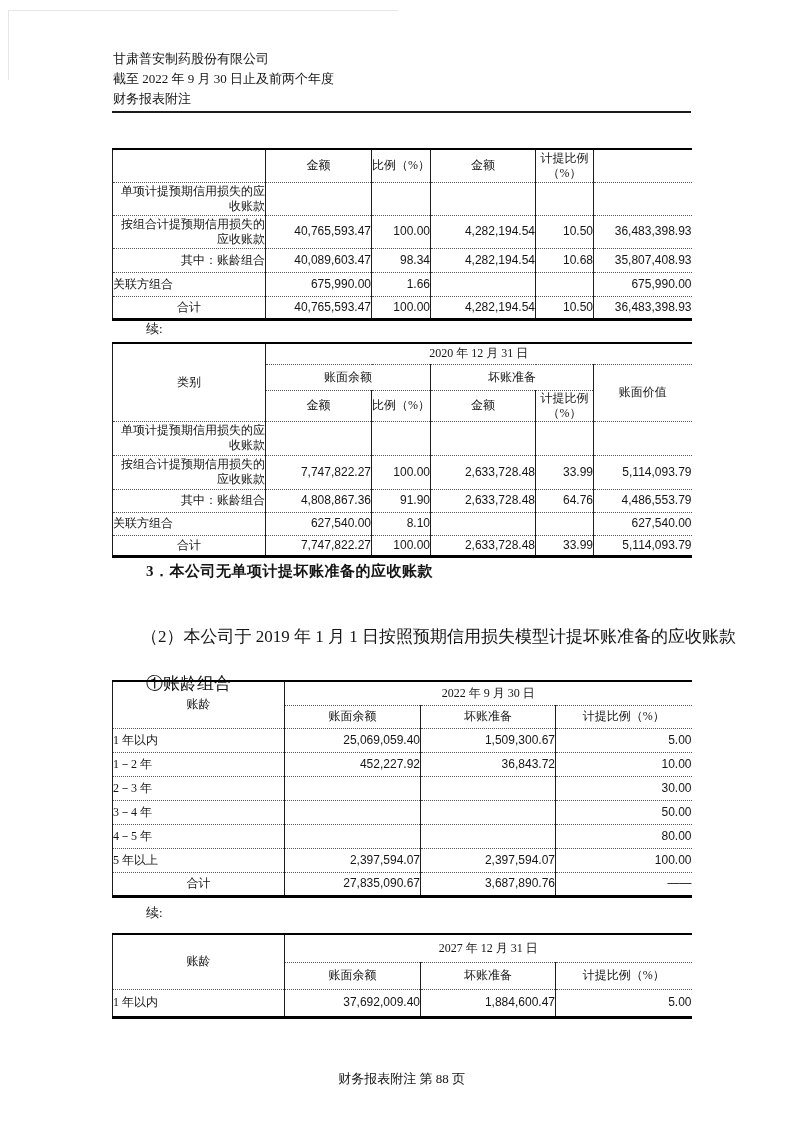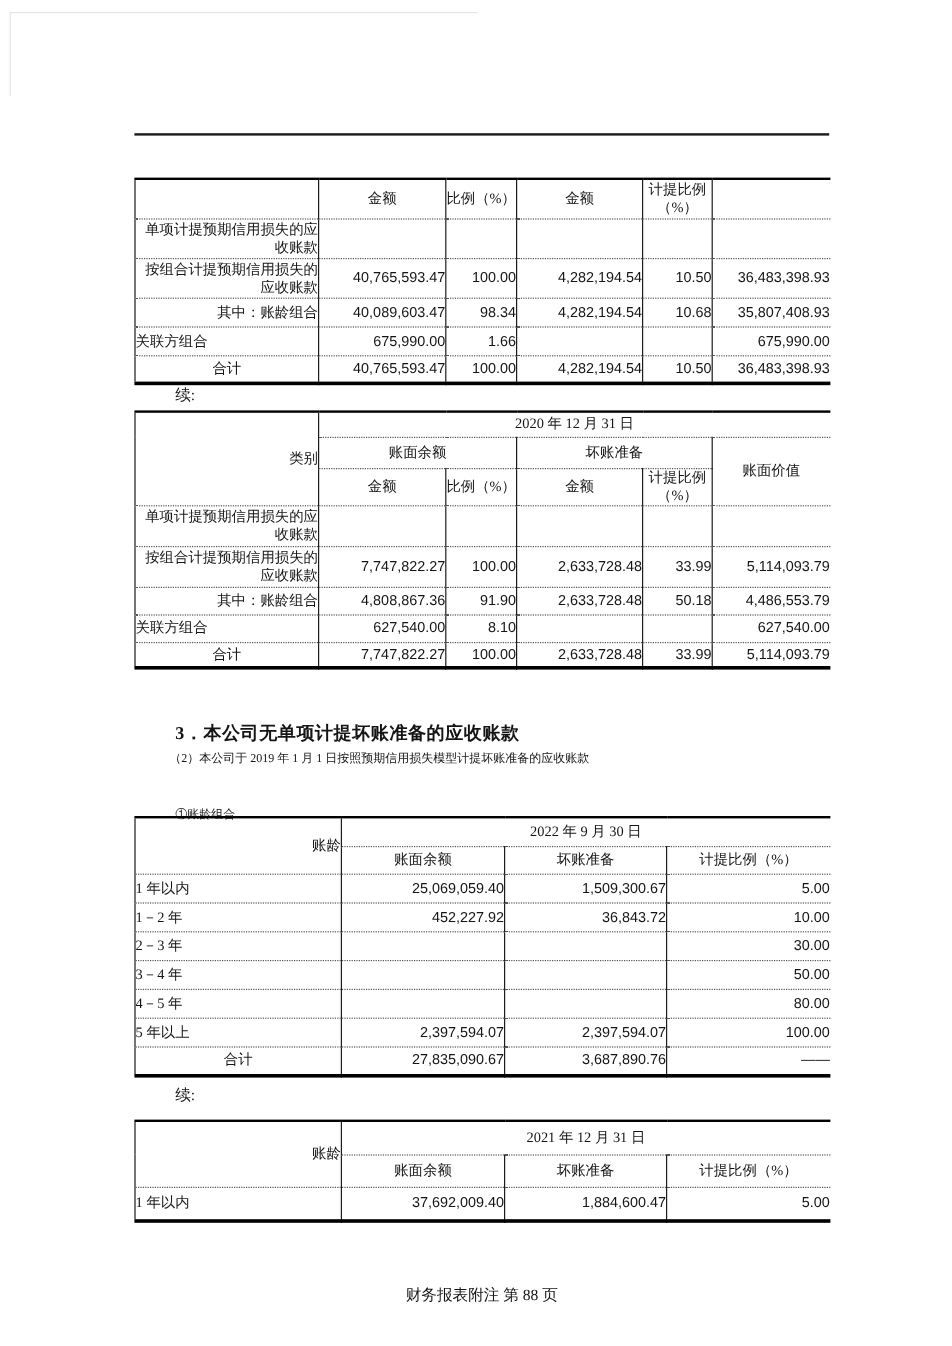--- a/index.html
+++ b/index.html
@@ -21,36 +21,41 @@
     border-left:1px solid #1c1c1c;
     border-top:1px dotted #555;
     vertical-align:middle; overflow:hidden;
     font-size:12px; line-height:15px; padding:0;
   }
   table.t tr.top > td { border-top:2.5px solid #000; }
   td.lab  { text-align:right; padding-left:6px; }
   td.lab2 { text-align:left; padding-left:8px; }
   td.lab-ind { text-align:left; padding-left:46px; }
   td.lab-c { text-align:center; }
-  td.cat { text-align:right; }
+  td.cat { text-align:center; }
   td.ch  { text-align:center; line-height:14px; }
   td.num { text-align:right; padding-right:7px; font-family:"Liberation Sans","DejaVu Sans",sans-serif; }
 
   .cont { position:absolute; font-size:13px; }
-  .sec  { position:absolute; font-size:15px; font-weight:bold; letter-spacing:0.5px;margin-top:40px; }
-  .par  { position:absolute; font-size:10px; }
+  .sec  { position:absolute; font-size:15px; font-weight:bold; letter-spacing:0.5px; }
+  .par  { position:absolute; font-size:17px; }
   .foot { position:absolute; left:112px; width:579px; text-align:center; font-size:13px; }
 </style>
 </head>
 <body>
 
 <div class="page">
   <div class="scan-h"></div>
   <div class="scan-v"></div>
 
+  <div class="doc-head">
+    <div>甘肃普安制药股份有限公司</div>
+    <div>截至 2022 年 9 月 30 日止及前两个年度</div>
+    <div>财务报表附注</div>
+  </div>
   <div class="head-rule"></div>
 
   <div class="twrap" style="top:148px">
     <table class="t">
       <colgroup>
           <col style="width:153px">
           <col style="width:106px">
           <col style="width:59px">
           <col style="width:105px">
           <col style="width:58px">
@@ -151,21 +156,21 @@
         <td class="num">100.00</td>
         <td class="num">2,633,728.48</td>
         <td class="num">33.99</td>
         <td class="num">5,114,093.79</td>
       </tr>
       <tr style="height:23px">
         <td class="lab">其中：账龄组合</td>
         <td class="num">4,808,867.36</td>
         <td class="num">91.90</td>
         <td class="num">2,633,728.48</td>
-        <td class="num">50.18</td>
+        <td class="num">64.76</td>
         <td class="num">4,486,553.79</td>
       </tr>
       <tr style="height:23px">
         <td class="lab-ind">关联方组合</td>
         <td class="num">627,540.00</td>
         <td class="num">8.10</td>
         <td class="num"></td>
         <td class="num"></td>
         <td class="num">627,540.00</td>
       </tr>
@@ -255,21 +260,21 @@
     <table class="t">
       <colgroup>
           <col style="width:172px">
           <col style="width:136px">
           <col style="width:135px">
           <col style="width:136px">
         </colgroup>
       <tbody>
           <tr class="top" style="height:28px">
         <td class="cat" rowspan="2">账龄</td>
-        <td class="ch" colspan="3">2021 年 12 月 31 日</td>
+        <td class="ch" colspan="3">2027 年 12 月 31 日</td>
       </tr>
       <tr style="height:27px">
         <td class="ch">账面余额</td>
         <td class="ch">坏账准备</td>
         <td class="ch">计提比例（%）</td>
       </tr>
       <tr style="height:28px">
         <td class="lab2">1 年以内</td>
         <td class="num">37,692,009.40</td>
         <td class="num">1,884,600.47</td>

